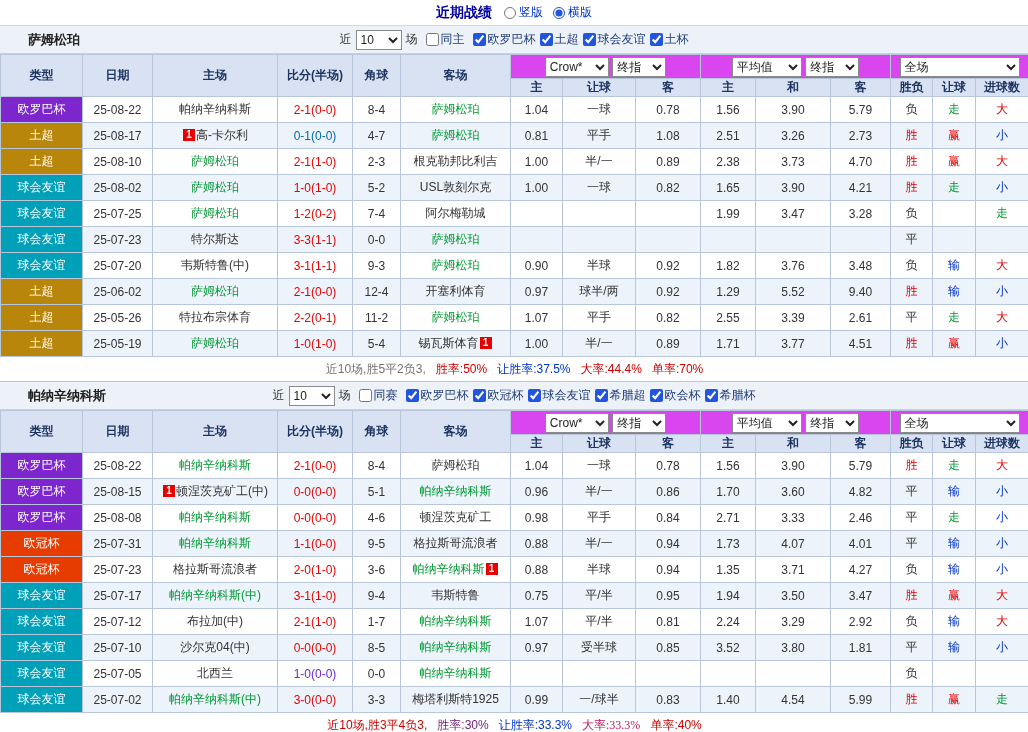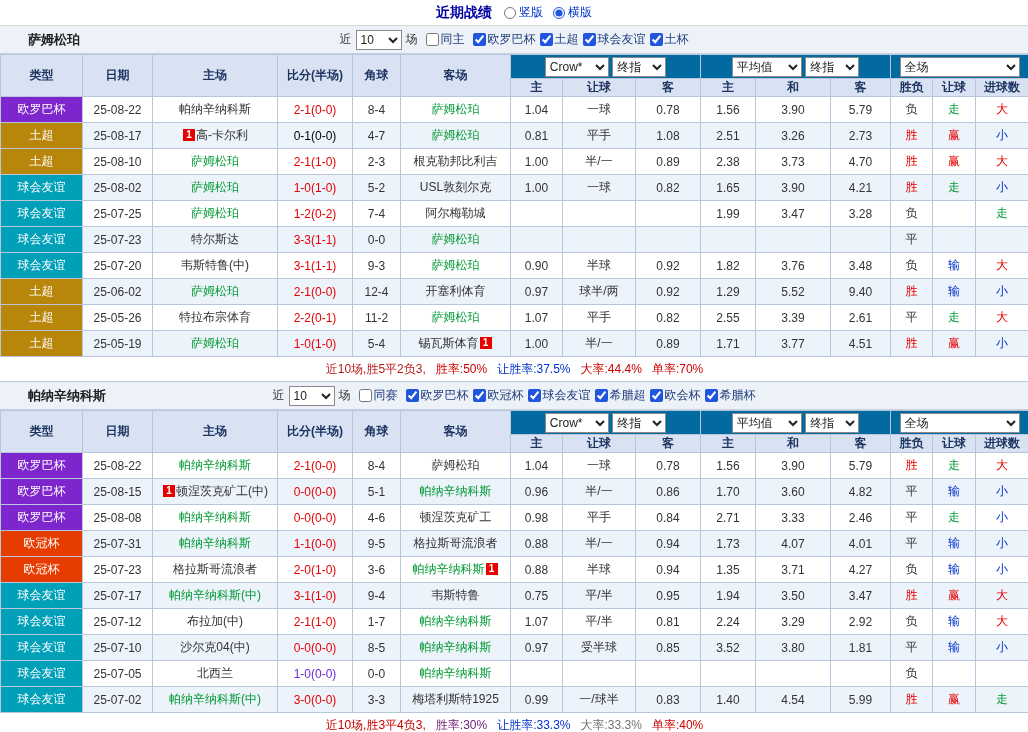--- a/index.html
+++ b/index.html
@@ -40,21 +40,21 @@
   .sel-wide { width:120px; }
   
   table { border-collapse:collapse; table-layout:fixed; width:1028px; }
   th, td {
     border:1px solid #b7c6db; text-align:center; padding:0;
     overflow:hidden; white-space:nowrap;
   }
   thead th { background:#d8e2f2; color:#1d3461; font-weight:bold; font-size:12px; }
   .hdr-top th { height:24px; }
   .hdr-sub th { height:16px; }
-  .selcell { background:#0369a1; }
+  .selcell { background:#d946ef; }
   tbody td { height:26px; background-clip:padding-box; }
   tbody tr.alt td { background-color:#edf3fb; }
   td.type-cell { color:#ffffff; font-size:12px; }
   .tname { cursor:pointer; }
   .badge1 {
     display:inline-block; background:#e60000; color:#fff; font-size:10px;
     font-weight:bold; line-height:12px; width:12px; height:12px;
     text-align:center; margin:0 1px; vertical-align:1px;
   }
   td.summary { height:25px; background:#fff; border-left:1px solid #fff; border-right:1px solid #fff; }
@@ -173,21 +173,21 @@
         <td>3.90</td>
         <td>5.79</td>
         <td style="color:#333333">负</td>
         <td style="color:#009933">走</td>
         <td style="color:#e60000">大</td>
       </tr>
       <tr class="alt">
         <td class="type-cell" style="background:#b8860b">土超</td>
         <td>25-08-17</td>
         <td><span class="badge1">1</span><span class="tname">高-卡尔利</span></td>
-        <td style="color:#000000">0-1(0-0)</td>
+        <td style="color:#0369a1">0-1(0-0)</td>
         <td>4-7</td>
         <td><span class="tname" style="color:#009933">萨姆松珀</span></td>
         <td>0.81</td>
         <td>平手</td>
         <td>1.08</td>
         <td>2.51</td>
         <td>3.26</td>
         <td>2.73</td>
         <td style="color:#e60000">胜</td>
         <td style="color:#e60000">赢</td>
@@ -325,21 +325,21 @@
         <td>1.71</td>
         <td>3.77</td>
         <td>4.51</td>
         <td style="color:#e60000">胜</td>
         <td style="color:#e60000">赢</td>
         <td style="color:#0033cc">小</td>
       </tr>
     </tbody>
   <tfoot>
     <tr>
-        <td colspan="15" class="summary"><span style="color: #b91c1c;">近10场,胜5平2负3,</span><span style="color: rgb(204, 0, 0);">胜率:50%</span><span style="color: rgb(0, 51, 204);">让胜率:37.5%</span><span style="color: rgb(204, 0, 0);">大率:44.4%</span><span style="color: rgb(204, 0, 0);">单率:70%</span></td>
+        <td colspan="15" class="summary"><span style="color: #737373;">近10场,胜5平2负3,</span><span style="color: rgb(204, 0, 0);">胜率:50%</span><span style="color: rgb(0, 51, 204);">让胜率:37.5%</span><span style="color: rgb(204, 0, 0);">大率:44.4%</span><span style="color: rgb(204, 0, 0);">单率:70%</span></td>
       </tr>
   </tfoot>
 </table>
 
 <div class="band">
   <span class="sec-title">帕纳辛纳科斯</span>
   <div class="filters">
     <span class="lbl">近</span>
     <select class="sel-count"><option>10</option></select>
     <span class="lbl">场</span>
@@ -593,16 +593,16 @@
         <td>1.40</td>
         <td>4.54</td>
         <td>5.99</td>
         <td style="color:#e60000">胜</td>
         <td style="color:#e60000">赢</td>
         <td style="color:#009933">走</td>
       </tr>
     </tbody>
   <tfoot>
     <tr>
-        <td colspan="15" class="summary"><span style="color: rgb(204, 0, 0);">近10场,胜3平4负3,</span><span style="color: #701a75;">胜率:30%</span><span style="color: rgb(0, 51, 204);">让胜率:33.3%</span><span style="color: #737373;">大率:33.3%</span><span style="color: rgb(204, 0, 0);">单率:40%</span></td>
+        <td colspan="15" class="summary"><span style="color: rgb(204, 0, 0);">近10场,胜3平4负3,</span><span style="color: #701a75;">胜率:30%</span><span style="color: rgb(0, 51, 204);">让胜率:33.3%</span><span style="color: #be185d; font-family: Liberation Serif, serif;">大率:33.3%</span><span style="color: rgb(204, 0, 0);">单率:40%</span></td>
       </tr>
   </tfoot>
 </table>
 
 </body></html>

